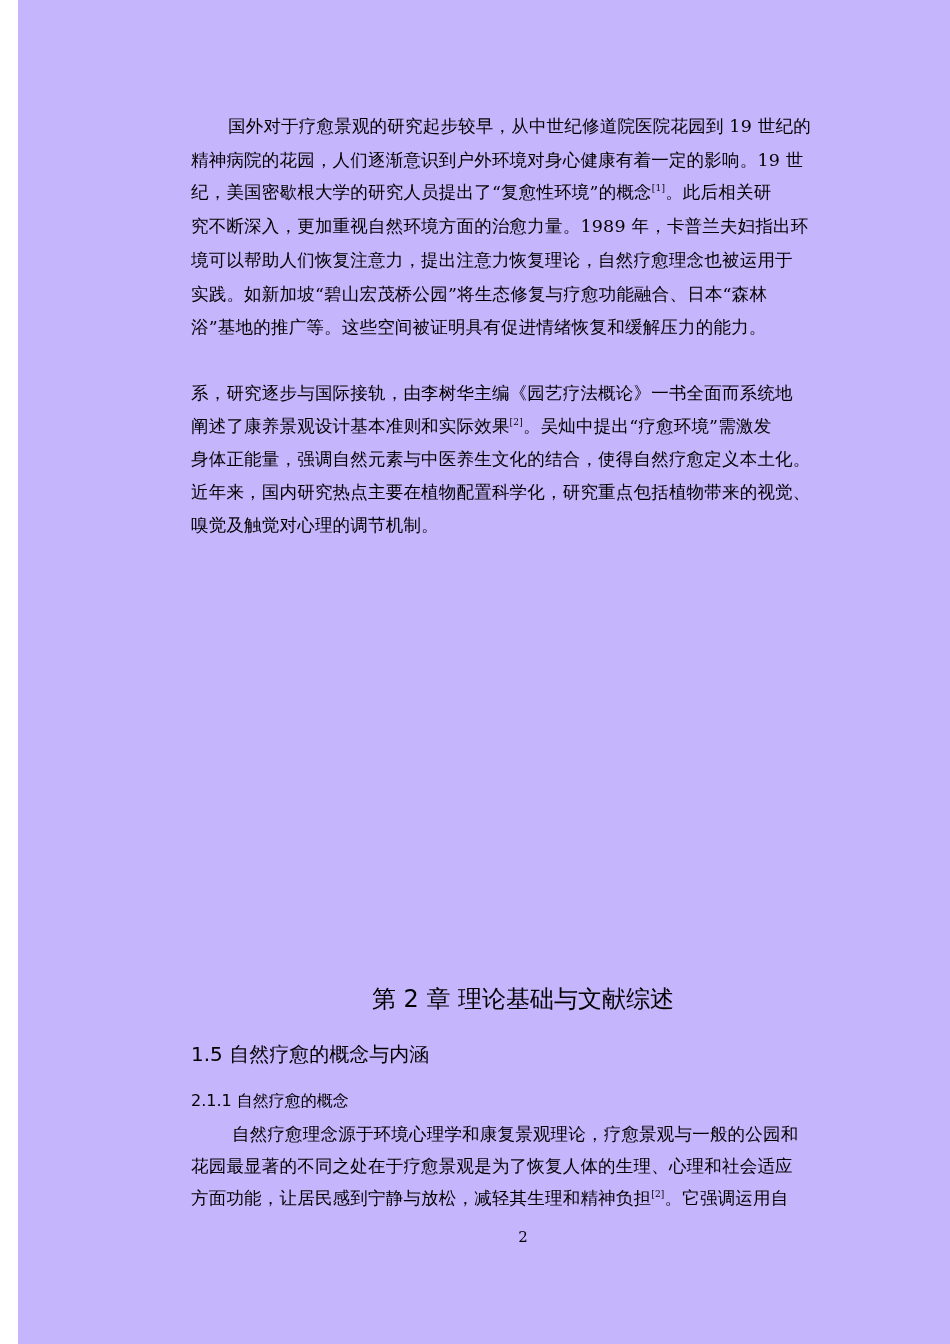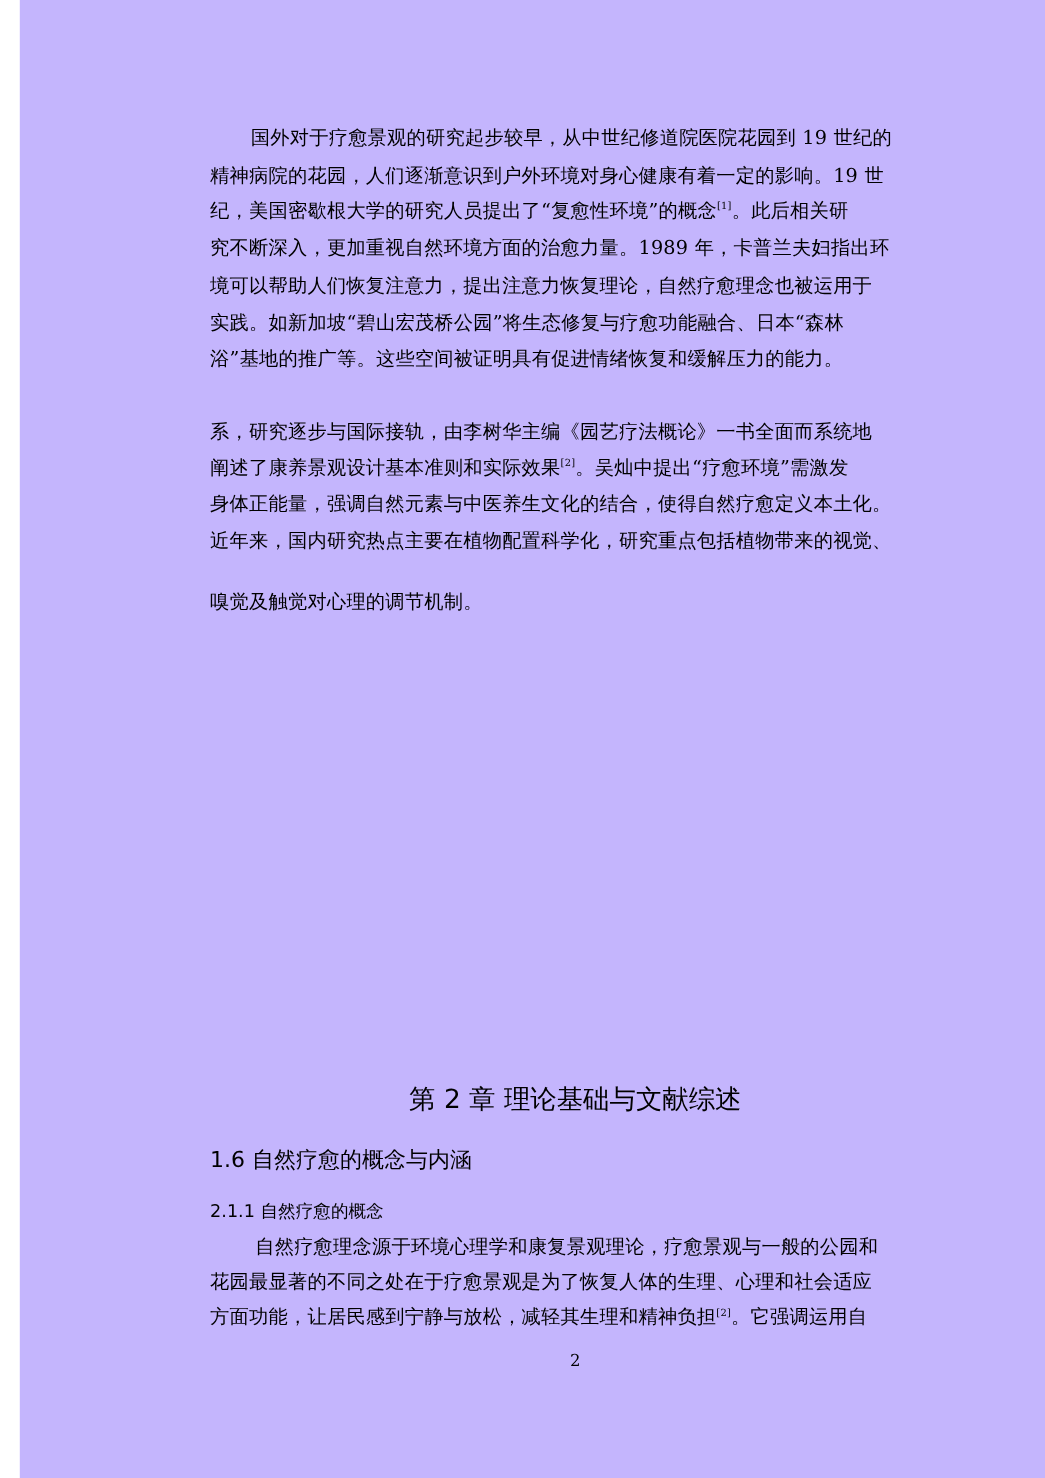--- a/index.html
+++ b/index.html
@@ -24,24 +24,24 @@
   <div class="line" style="top:182px;"><span>纪，美国密歇根大学的研究人员提出了“复愈性环境”的概念</span><sup>[1]</sup><span>。此后相关研</span></div>
   <div class="line" style="top:216px;"><span>究不断深入，更加重视自然环境方面的治愈力量。1989 年，卡普兰夫妇指出环</span></div>
   <div class="line" style="top:250px;"><span>境可以帮助人们恢复注意力，提出注意力恢复理论，自然疗愈理念也被运用于</span></div>
   <div class="line" style="top:317px;"><span>浴”基地的推广等。这些空间被证明具有促进情绪恢复和缓解压力的能力。</span></div>
   <div class="line" style="top:284px;"><span>实践。如新加坡“碧山宏茂桥公园”将生态修复与疗愈功能融合、日本“森林</span></div>
 
   <div class="line" style="top:383px;"><span>系，研究逐步与国际接轨，由李树华主编《园艺疗法概论》一书全面而系统地</span></div>
   <div class="line" style="top:416px;"><span>阐述了康养景观设计基本准则和实际效果</span><sup>[2]</sup><span>。吴灿中提出“疗愈环境”需激发</span></div>
   <div class="line" style="top:482px;"><span>近年来，国内研究热点主要在植物配置科学化，研究重点包括植物带来的视觉、</span></div>
   <div class="line" style="top:449px;"><span>身体正能量，强调自然元素与中医养生文化的结合，使得自然疗愈定义本土化。</span></div>
-  <div class="line" style="top:538px;text-align:center;"><span>嗅觉及触觉对心理的调节机制。</span></div>
+  <div class="line" style="top:515px;text-align:center;"><span>嗅觉及触觉对心理的调节机制。</span></div>
 
   <div class="chapter">第 2 章  理论基础与文献综述</div>
-  <div class="h2">1.6 自然疗愈的概念与内涵</div>
+  <div class="h2">1.5 自然疗愈的概念与内涵</div>
   <div class="h3">2.1.1 自然疗愈的概念</div>
 
   <div class="line" style="top:1156px;"><span>花园最显著的不同之处在于疗愈景观是为了恢复人体的生理、心理和社会适应</span></div>
   <div class="line" style="top:1124px; left:214px;"><span>自然疗愈理念源于环境心理学和康复景观理论，疗愈景观与一般的公园和</span></div>
   <div class="line" style="top:1188px;"><span>方面功能，让居民感到宁静与放松，减轻其生理和精神负担</span><sup>[2]</sup><span>。它强调运用自</span></div>
 
   <div class="pagenum">2</div>
 </div>
 
 </body></html>

